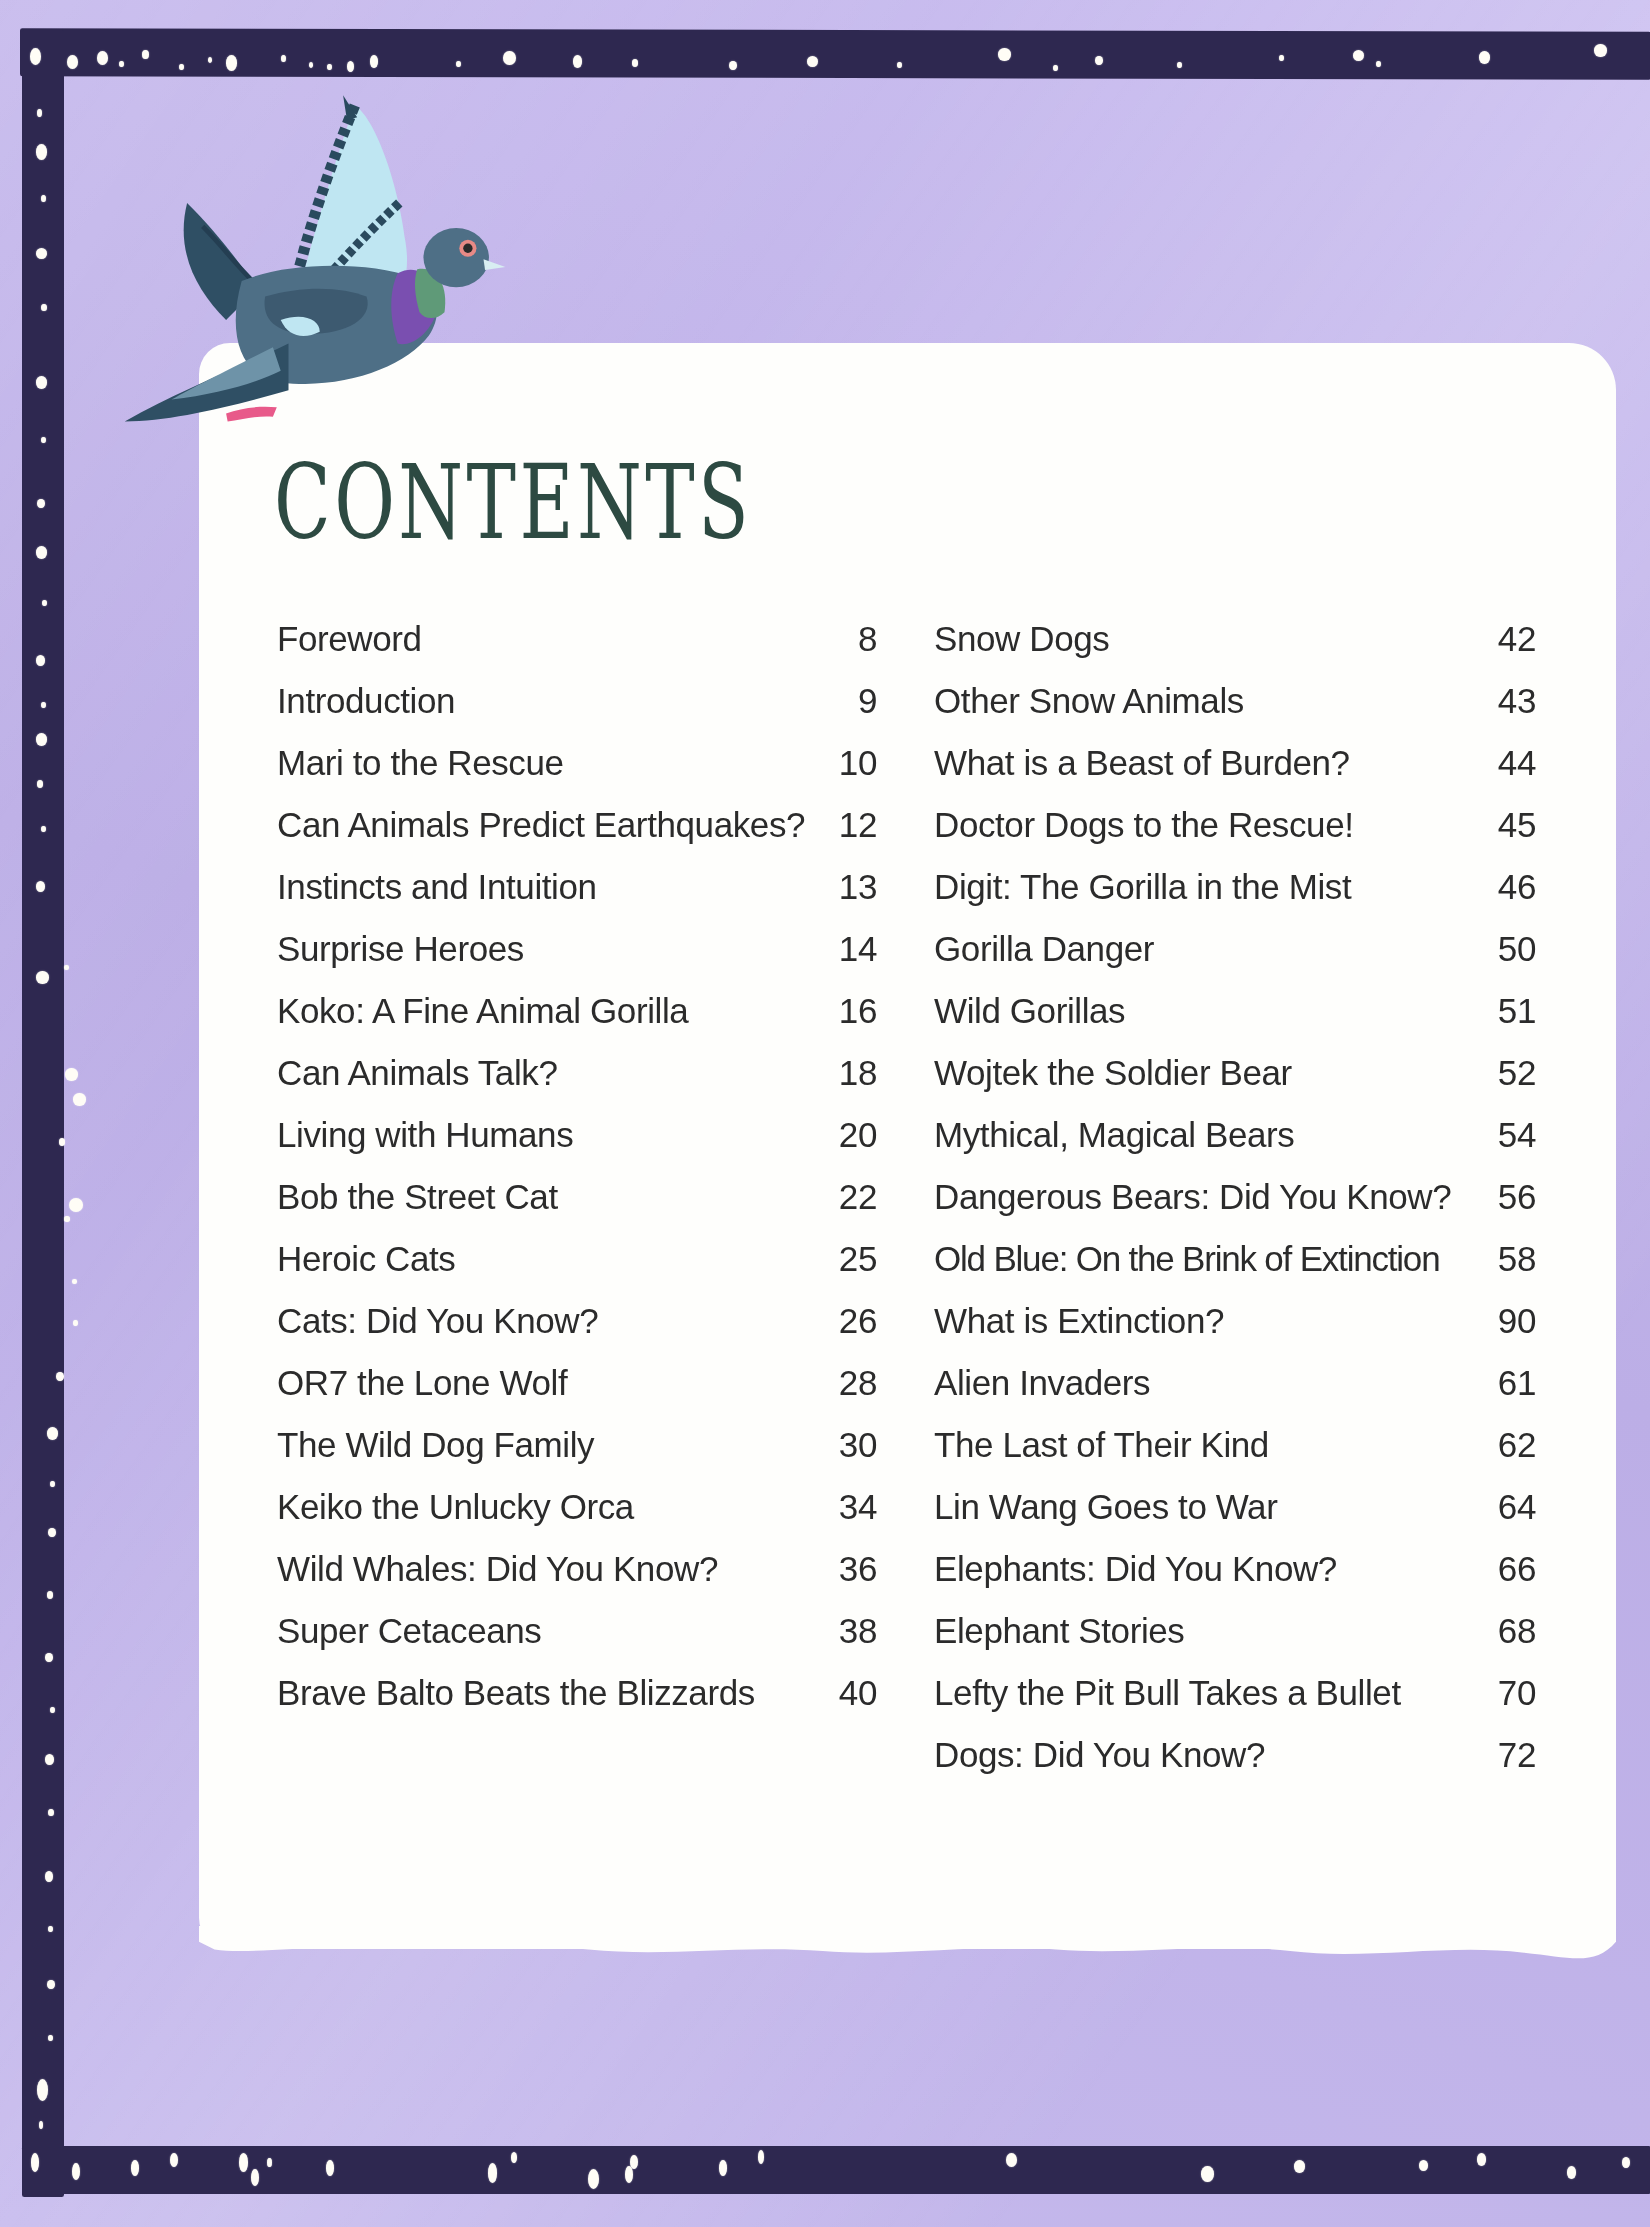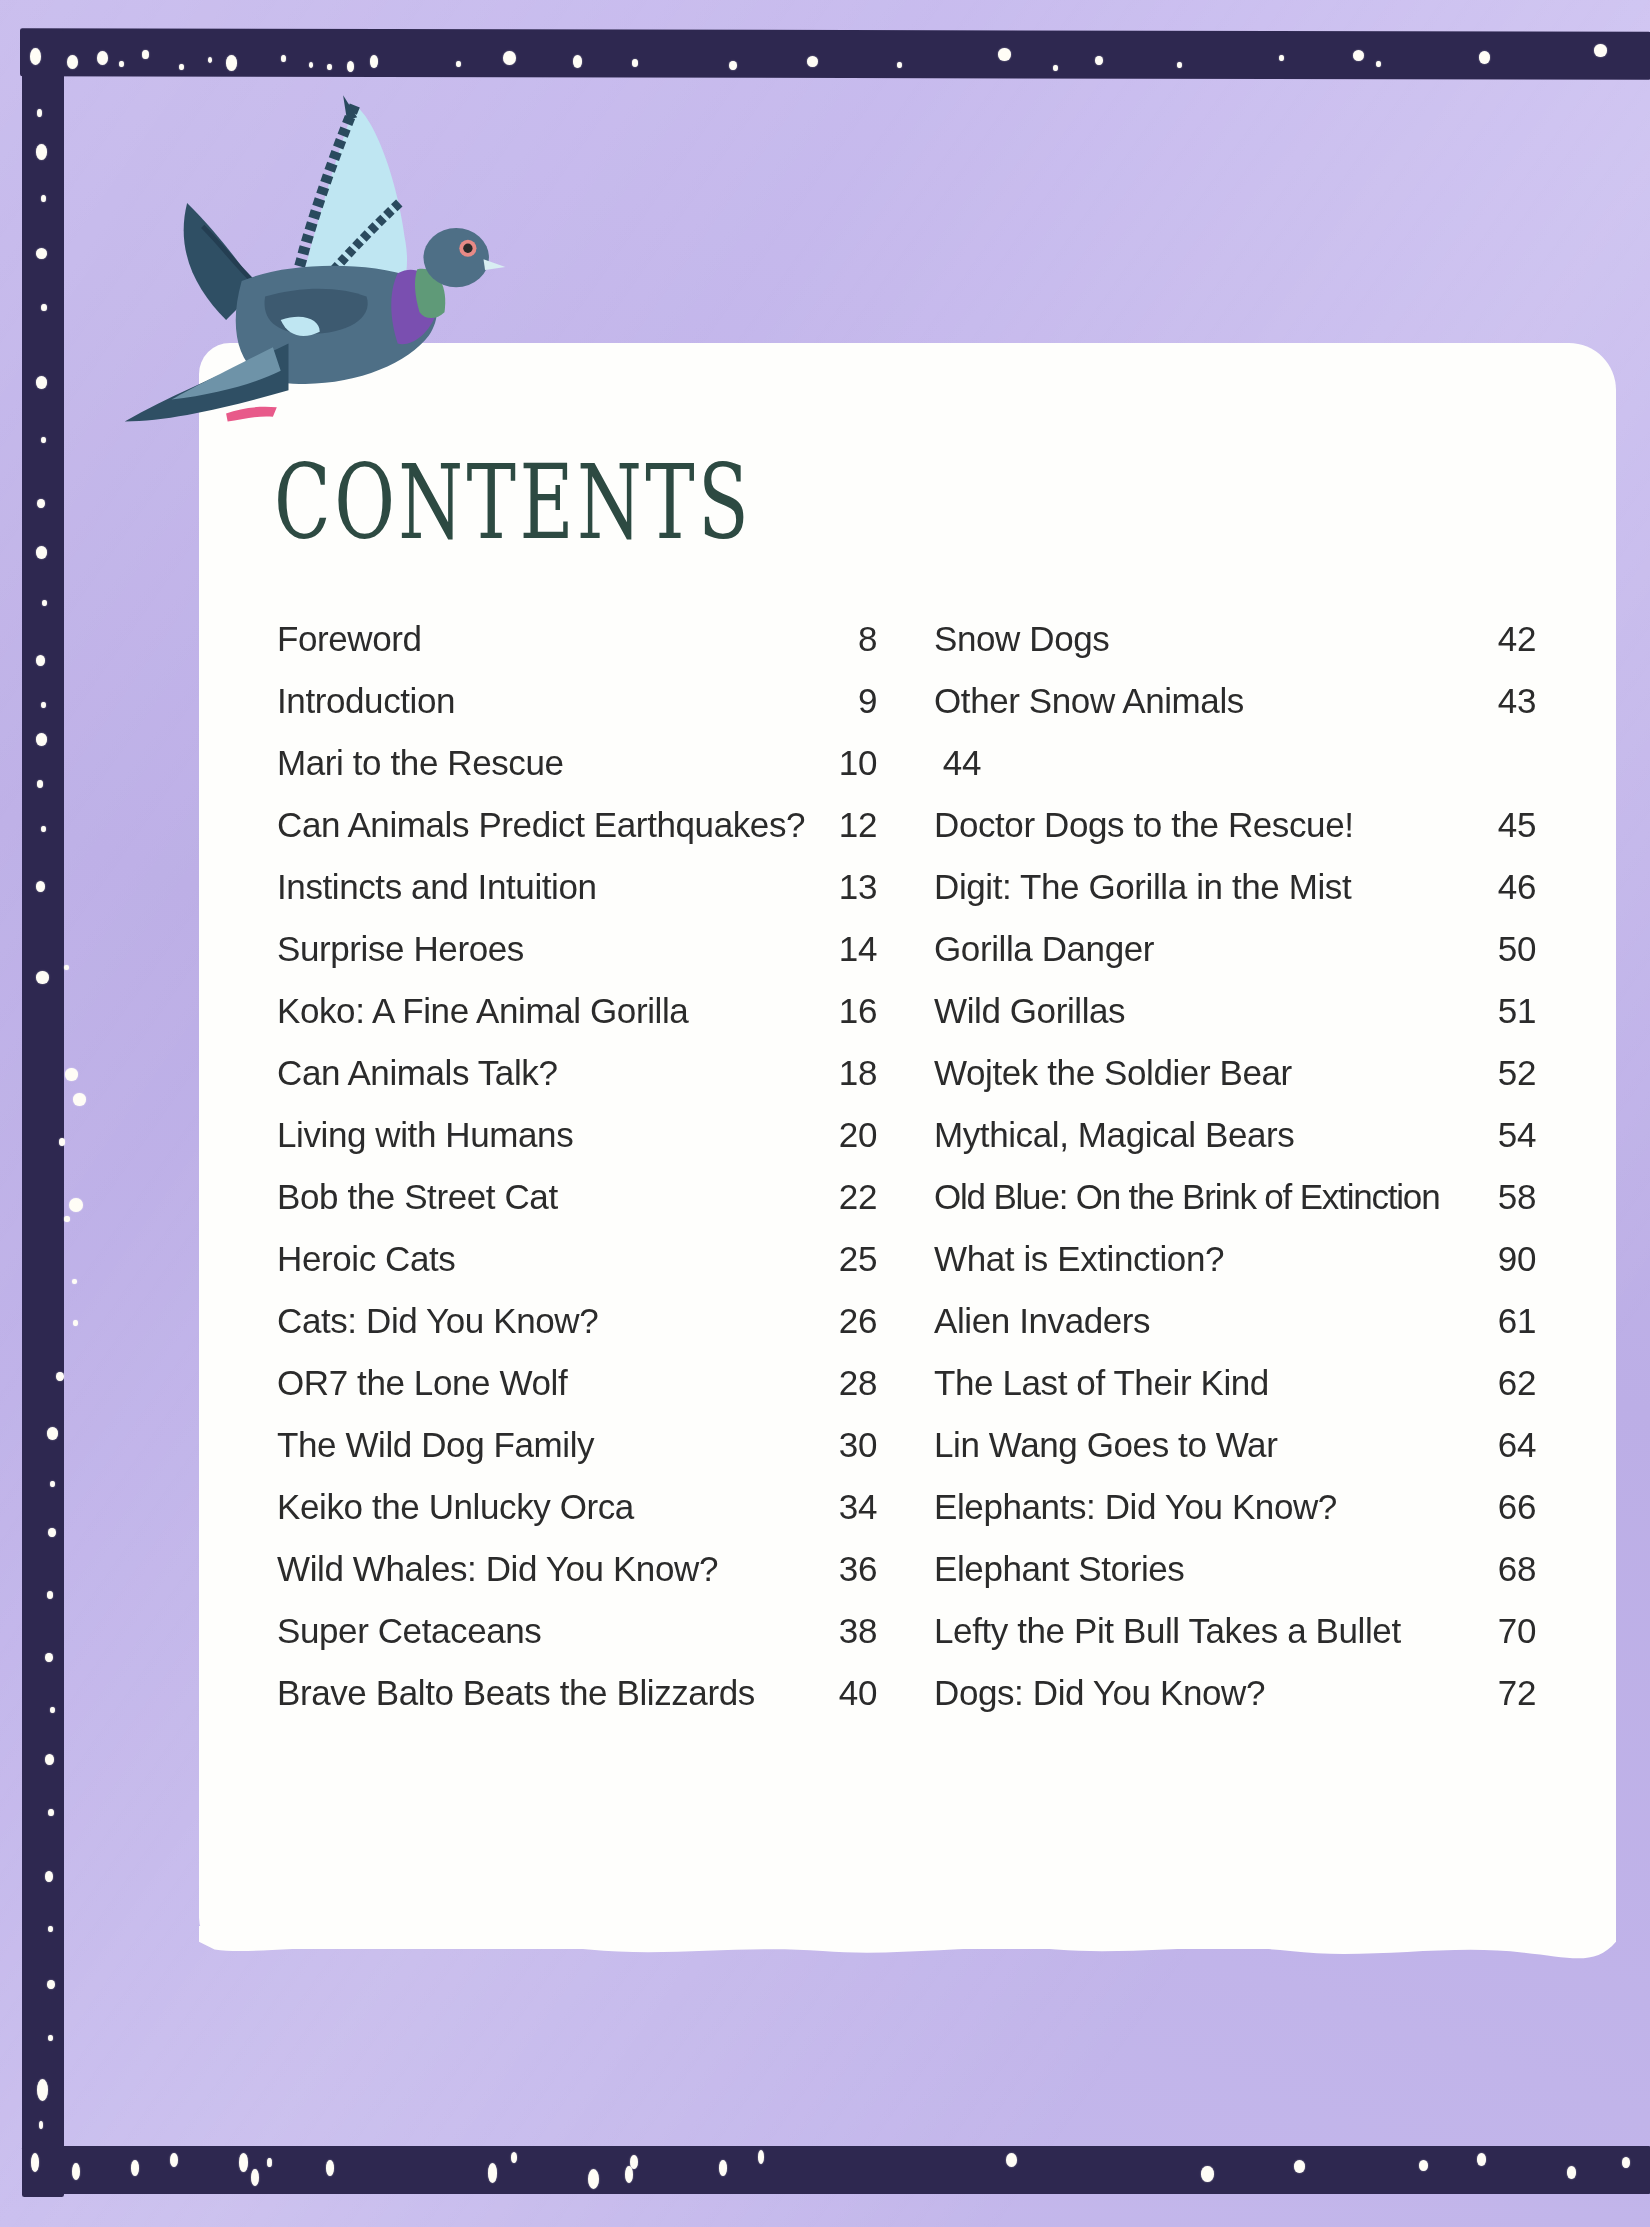--- a/index.html
+++ b/index.html
@@ -265,20 +265,21 @@
 <div class="col col-right">
   <div class="row">
       <span class="label">Snow Dogs</span>
       <span class="page">42</span>
     </div>
   <div class="row">
       <span class="label">Other Snow Animals</span>
       <span class="page">43</span>
     </div>
   <div class="row">
+      <span class="label">What is a Beast of Burden?</span>
       <span class="page">44</span>
     </div>
   <div class="row">
       <span class="label">Doctor Dogs to the Rescue!</span>
       <span class="page">45</span>
     </div>
   <div class="row">
       <span class="label">Digit: The Gorilla in the Mist</span>
       <span class="page">46</span>
     </div>
@@ -292,20 +293,24 @@
     </div>
   <div class="row">
       <span class="label">Wojtek the Soldier Bear</span>
       <span class="page">52</span>
     </div>
   <div class="row">
       <span class="label">Mythical, Magical Bears</span>
       <span class="page">54</span>
     </div>
   <div class="row">
+      <span class="label">Dangerous Bears: Did You Know?</span>
+      <span class="page">56</span>
+    </div>
+  <div class="row">
       <span class="label" style="letter-spacing:-1.2px;">Old Blue: On the Brink of Extinction</span>
       <span class="page">58</span>
     </div>
   <div class="row">
       <span class="label">What is Extinction?</span>
       <span class="page">90</span>
     </div>
   <div class="row">
       <span class="label">Alien Invaders</span>
       <span class="page">61</span>

